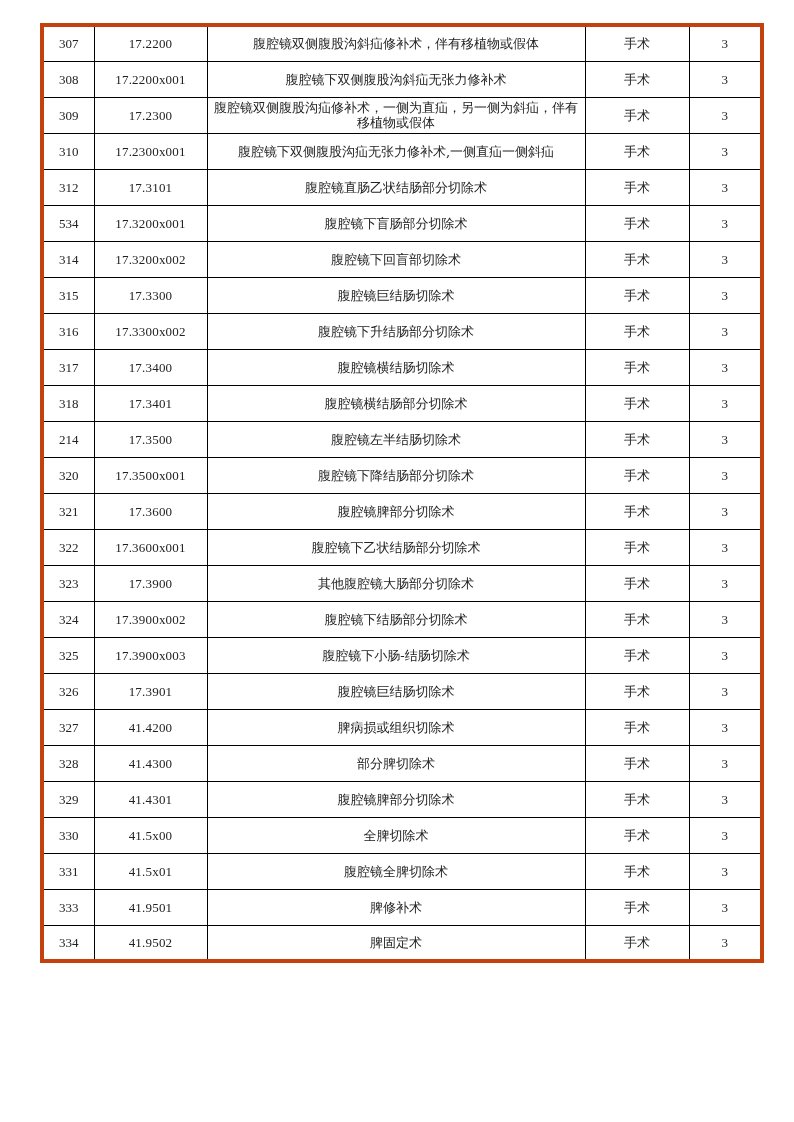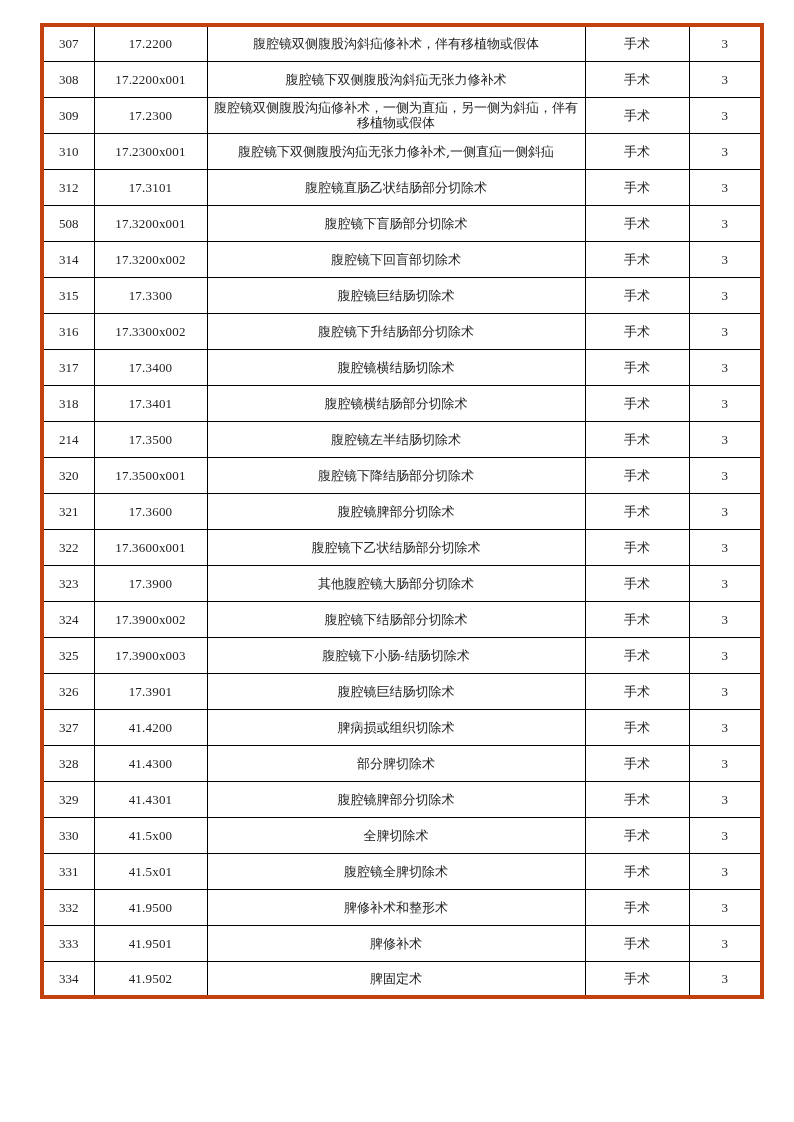--- a/index.html
+++ b/index.html
@@ -86,21 +86,21 @@
 
   <tr>
     <td class="c-no">312</td>
     <td class="c-code">17.3101</td>
     <td class="c-name">腹腔镜直肠乙状结肠部分切除术</td>
     <td class="c-type">手术</td>
     <td class="c-level">3</td>
   </tr>
 
   <tr>
-    <td class="c-no">508</td>
+    <td class="c-no">534</td>
     <td class="c-code">17.3200x001</td>
     <td class="c-name">腹腔镜下盲肠部分切除术</td>
     <td class="c-type">手术</td>
     <td class="c-level">3</td>
   </tr>
 
   <tr>
     <td class="c-no">314</td>
     <td class="c-code">17.3200x002</td>
     <td class="c-name">腹腔镜下回盲部切除术</td>
@@ -237,27 +237,20 @@
   </tr>
 
   <tr>
     <td class="c-no">331</td>
     <td class="c-code">41.5x01</td>
     <td class="c-name">腹腔镜全脾切除术</td>
     <td class="c-type">手术</td>
     <td class="c-level">3</td>
   </tr>
 
-  <tr>
-    <td class="c-no">332</td>
-    <td class="c-code">41.9500</td>
-    <td class="c-name">脾修补术和整形术</td>
-    <td class="c-type">手术</td>
-    <td class="c-level">3</td>
-  </tr>
 
   <tr>
     <td class="c-no">333</td>
     <td class="c-code">41.9501</td>
     <td class="c-name">脾修补术</td>
     <td class="c-type">手术</td>
     <td class="c-level">3</td>
   </tr>
 
   <tr>

